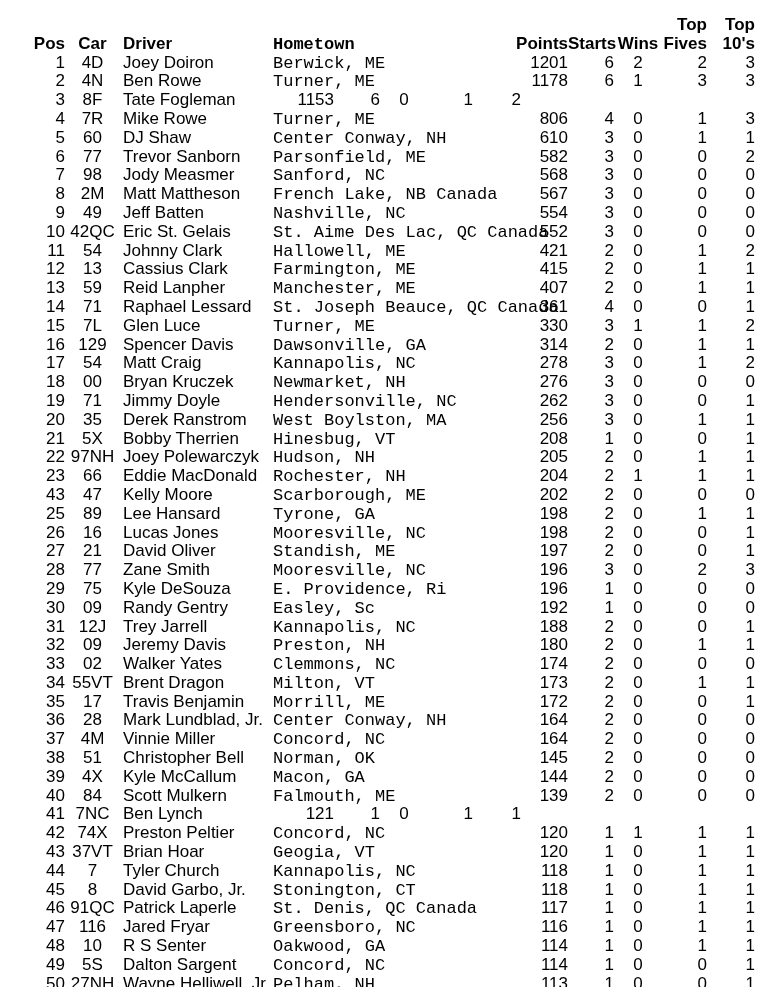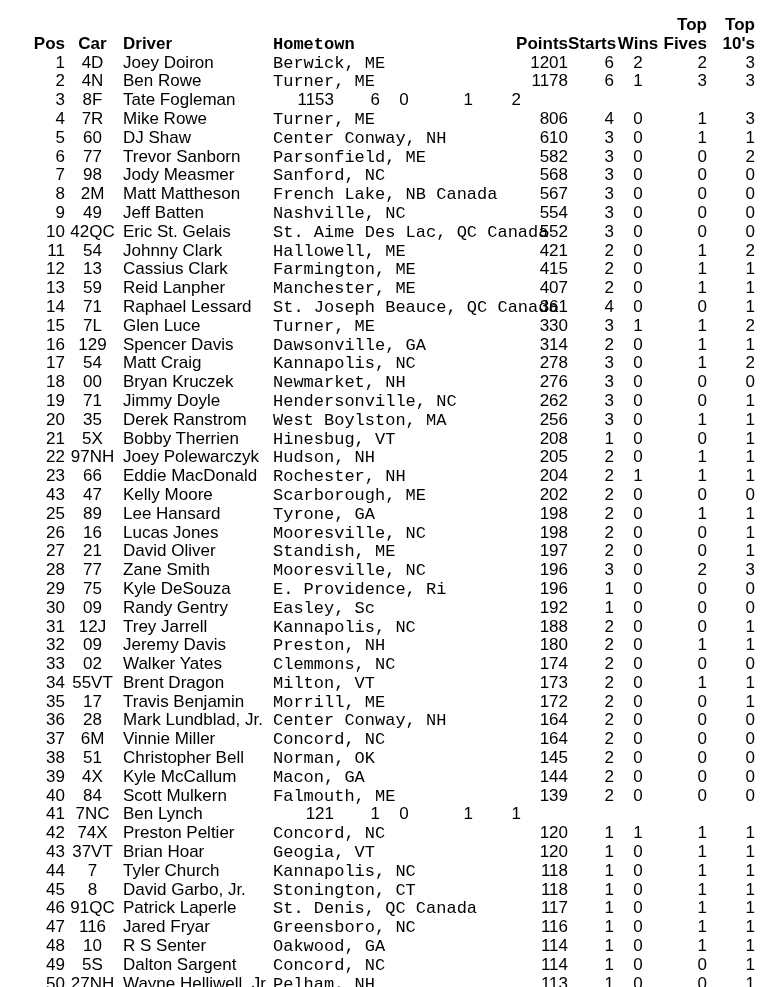--- a/index.html
+++ b/index.html
@@ -462,21 +462,21 @@
         <span class="cell c2">Mark Lundblad, Jr.</span>
         <span class="cell c3">Center Conway, NH</span>
         <span class="cell c4">164</span>
         <span class="cell c5">2</span>
         <span class="cell c6">0</span>
         <span class="cell c7">0</span>
         <span class="cell c8">0</span>
       </div>
       <div class="row">
         <span class="cell c0">37</span>
-        <span class="cell c1">6M</span>
+        <span class="cell c1">4M</span>
         <span class="cell c2">Vinnie Miller</span>
         <span class="cell c3">Concord, NC</span>
         <span class="cell c4">164</span>
         <span class="cell c5">2</span>
         <span class="cell c6">0</span>
         <span class="cell c7">0</span>
         <span class="cell c8">0</span>
       </div>
       <div class="row">
         <span class="cell c0">38</span>

